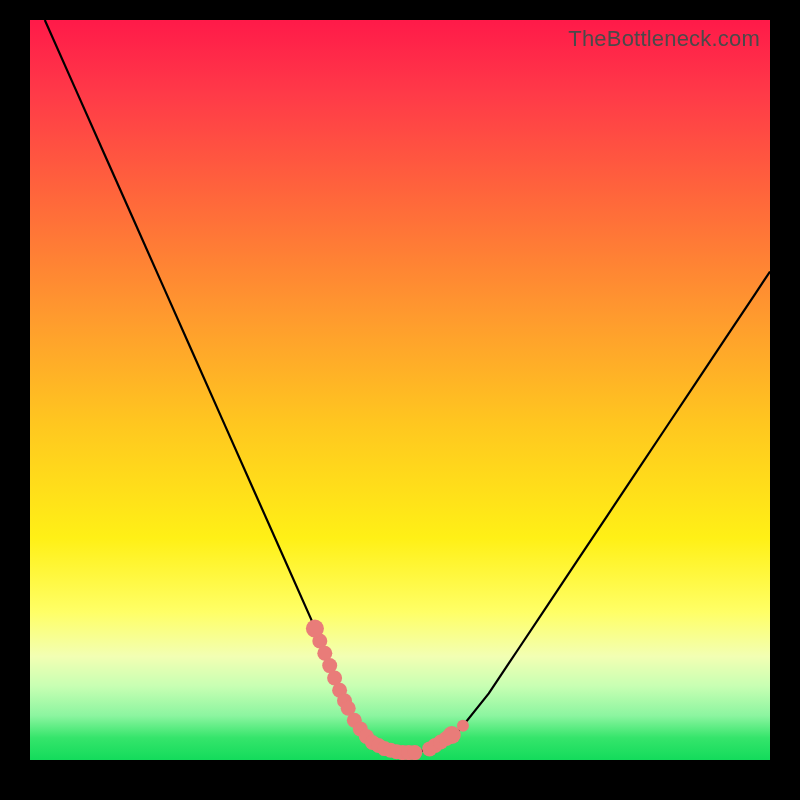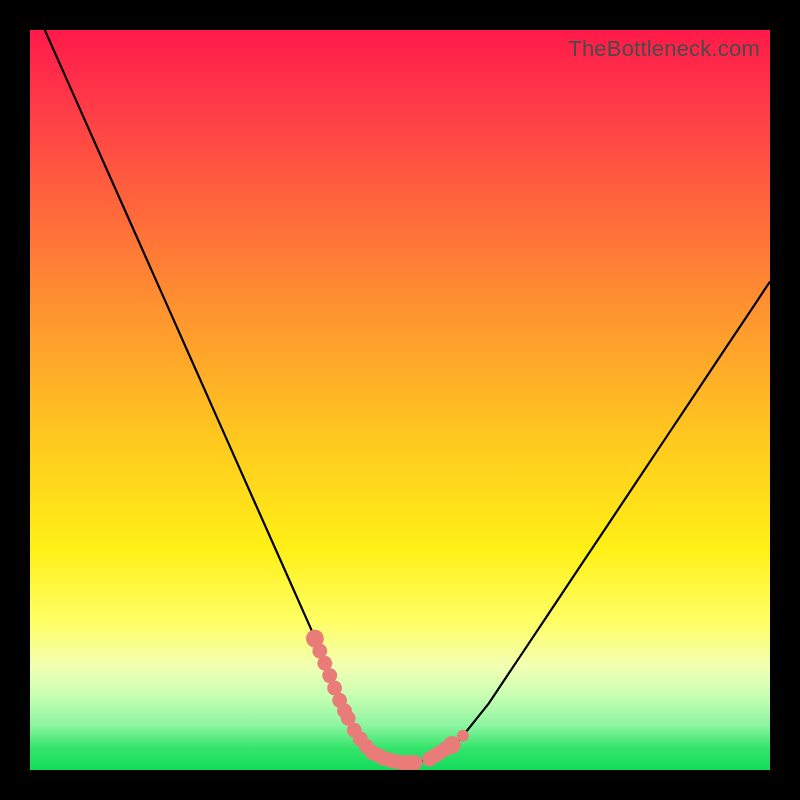--- a/index.html
+++ b/index.html
@@ -15,21 +15,21 @@
     position: absolute;
     left: 0;
     top: 0;
     width: 800px;
     height: 800px;
     background: #000;
   }
   .plot {
     position: absolute;
     left: 30px;
-    top: 30px;
+    top: 20px;
     width: 740px;
     height: 740px;
     
     background: linear-gradient(
       to bottom,
       #ff1a49 0%,
       #ff3a48 10%,
       #ff6a3a 25%,
       #ff9a2e 40%,
       #ffc81f 55%,

